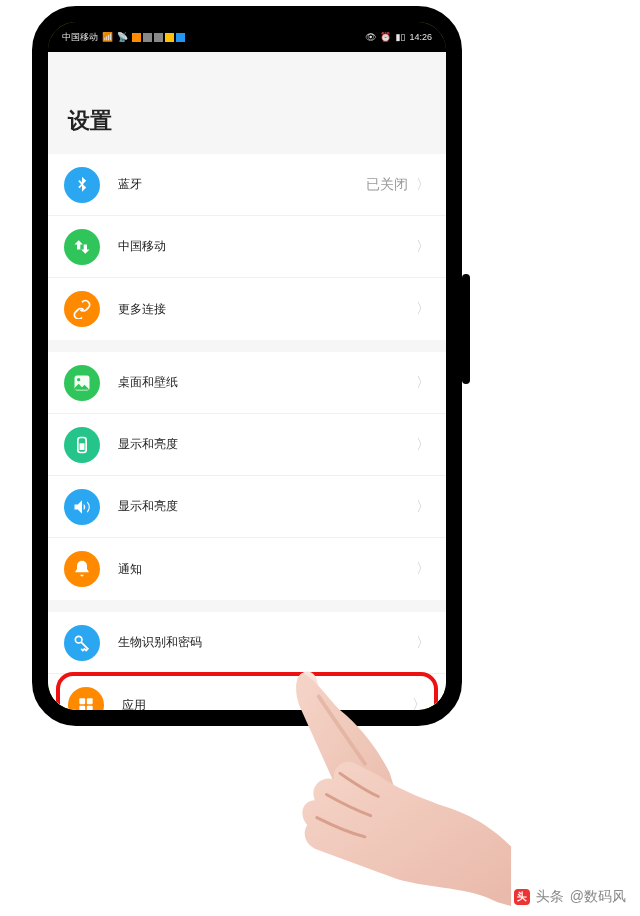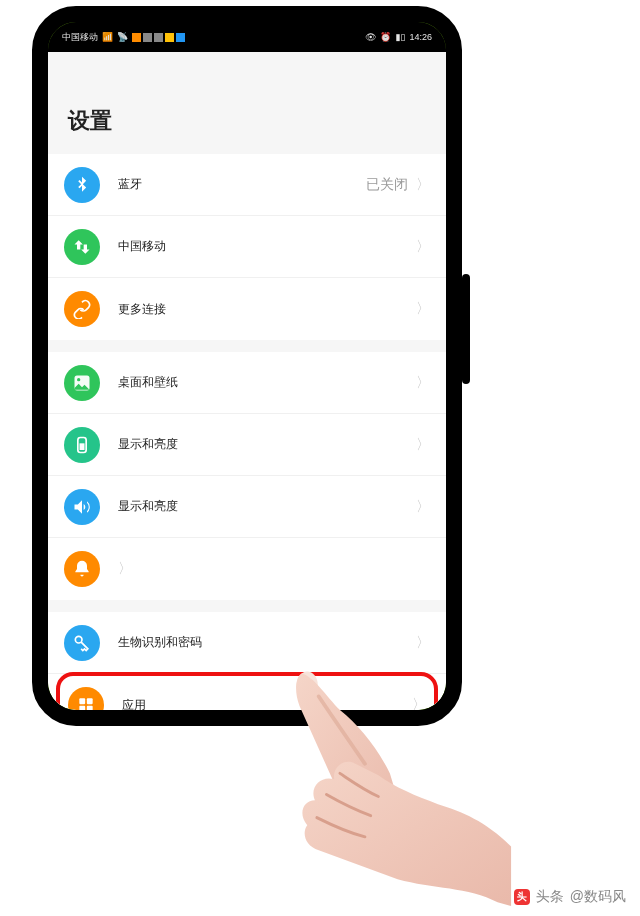--- a/index.html
+++ b/index.html
@@ -137,20 +137,21 @@
         </div>
         <div class="label">显示和亮度</div>
         <div class="chev">〉</div>
       </div>
       <div class="item">
         <div class="icon-wrap bg-orange">
           <svg viewBox="0 0 24 24">
               <path d="M12 2a6 6 0 00-6 6v4l-2 3v1h16v-1l-2-3V8a6 6 0 00-6-6zm-2 17a2 2 0 004 0h-4z"></path>
             </svg>
         </div>
+        <div class="label">通知</div>
         <div class="chev">〉</div>
       </div>
     </div>
 
     <div class="group">
       <div class="item">
         <div class="icon-wrap bg-blue">
           <svg viewBox="0 0 24 24">
               <circle cx="8" cy="8" r="4" stroke="#fff" stroke-width="2" fill="none"></circle>
               <path d="M11 11l8 8-2 2-2-2-2 2-2-2" stroke="#fff" stroke-width="2" fill="none"></path>

